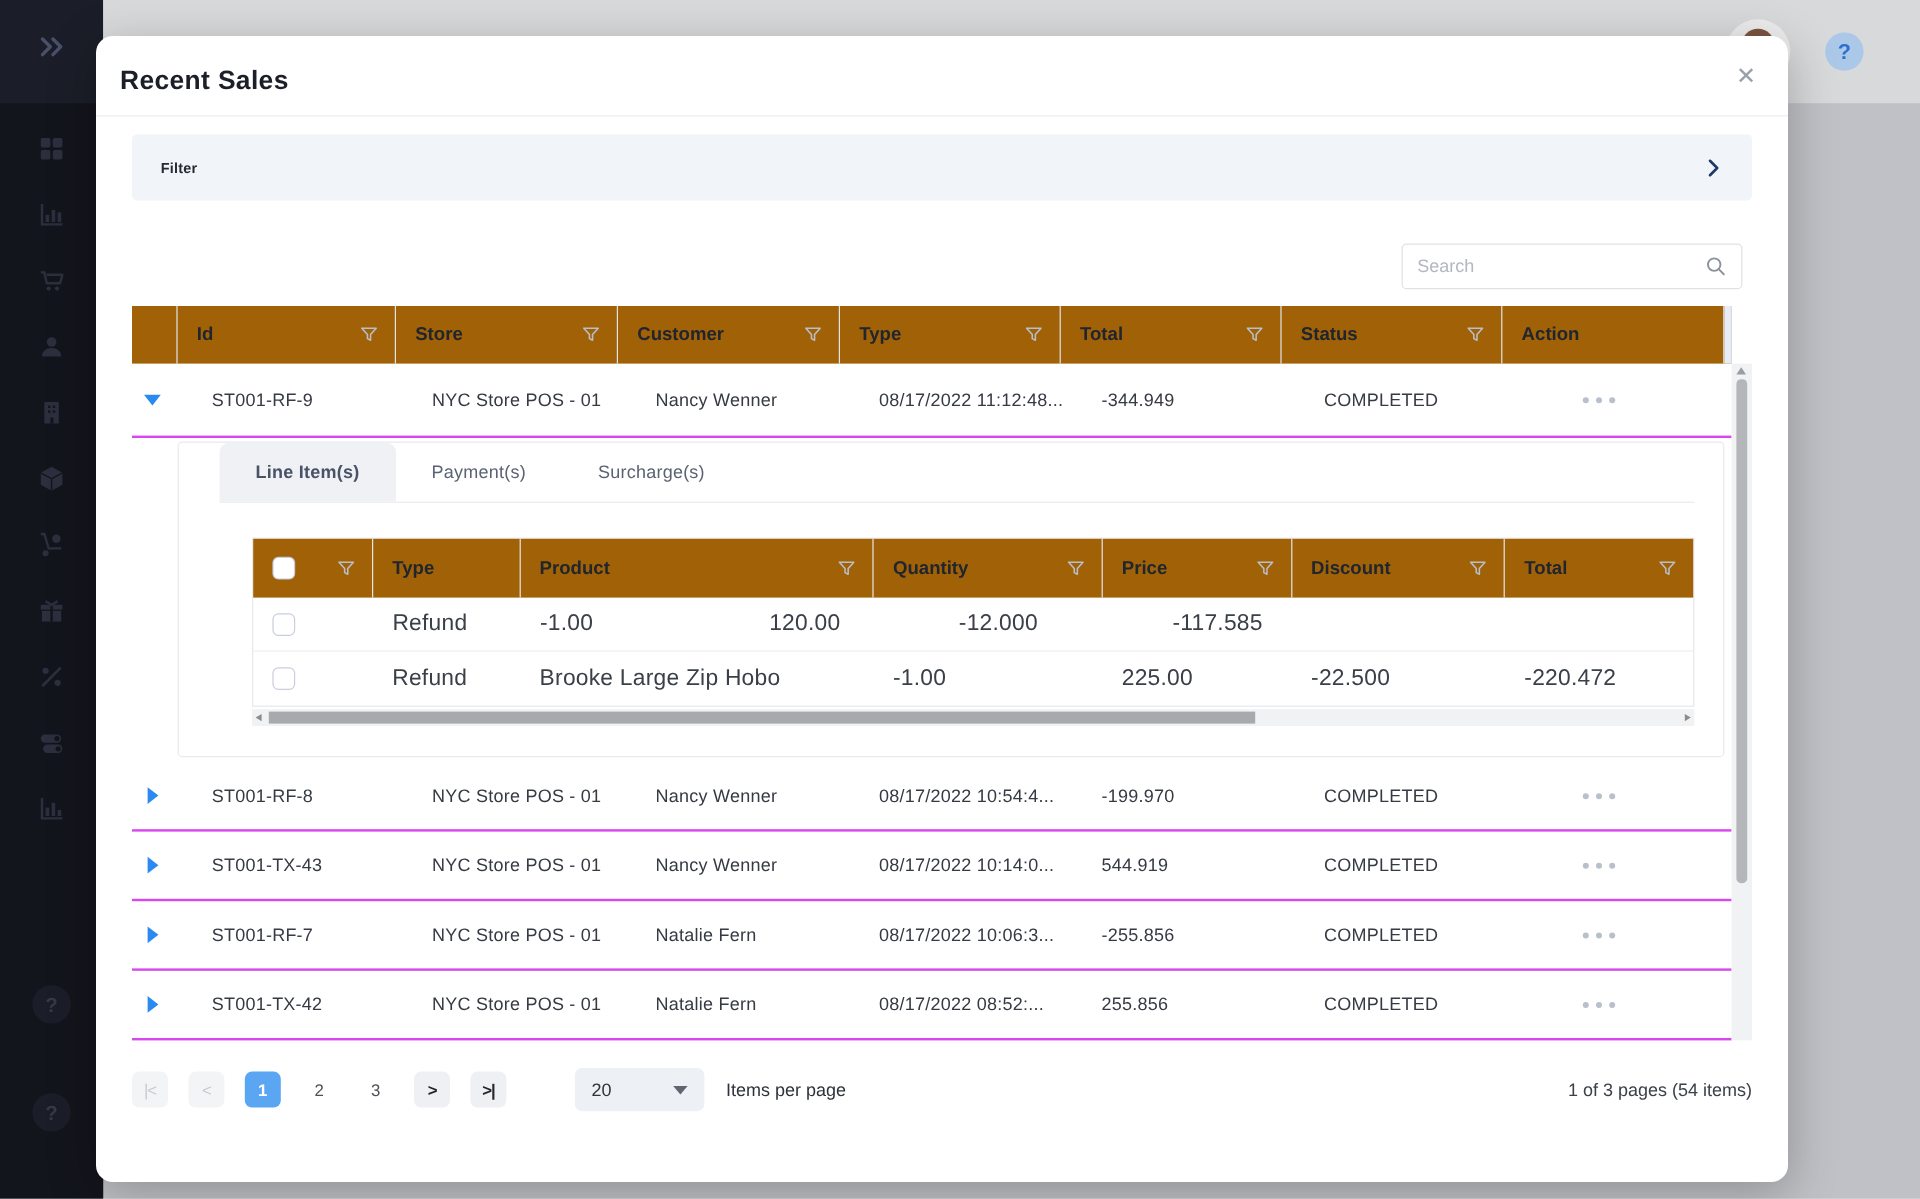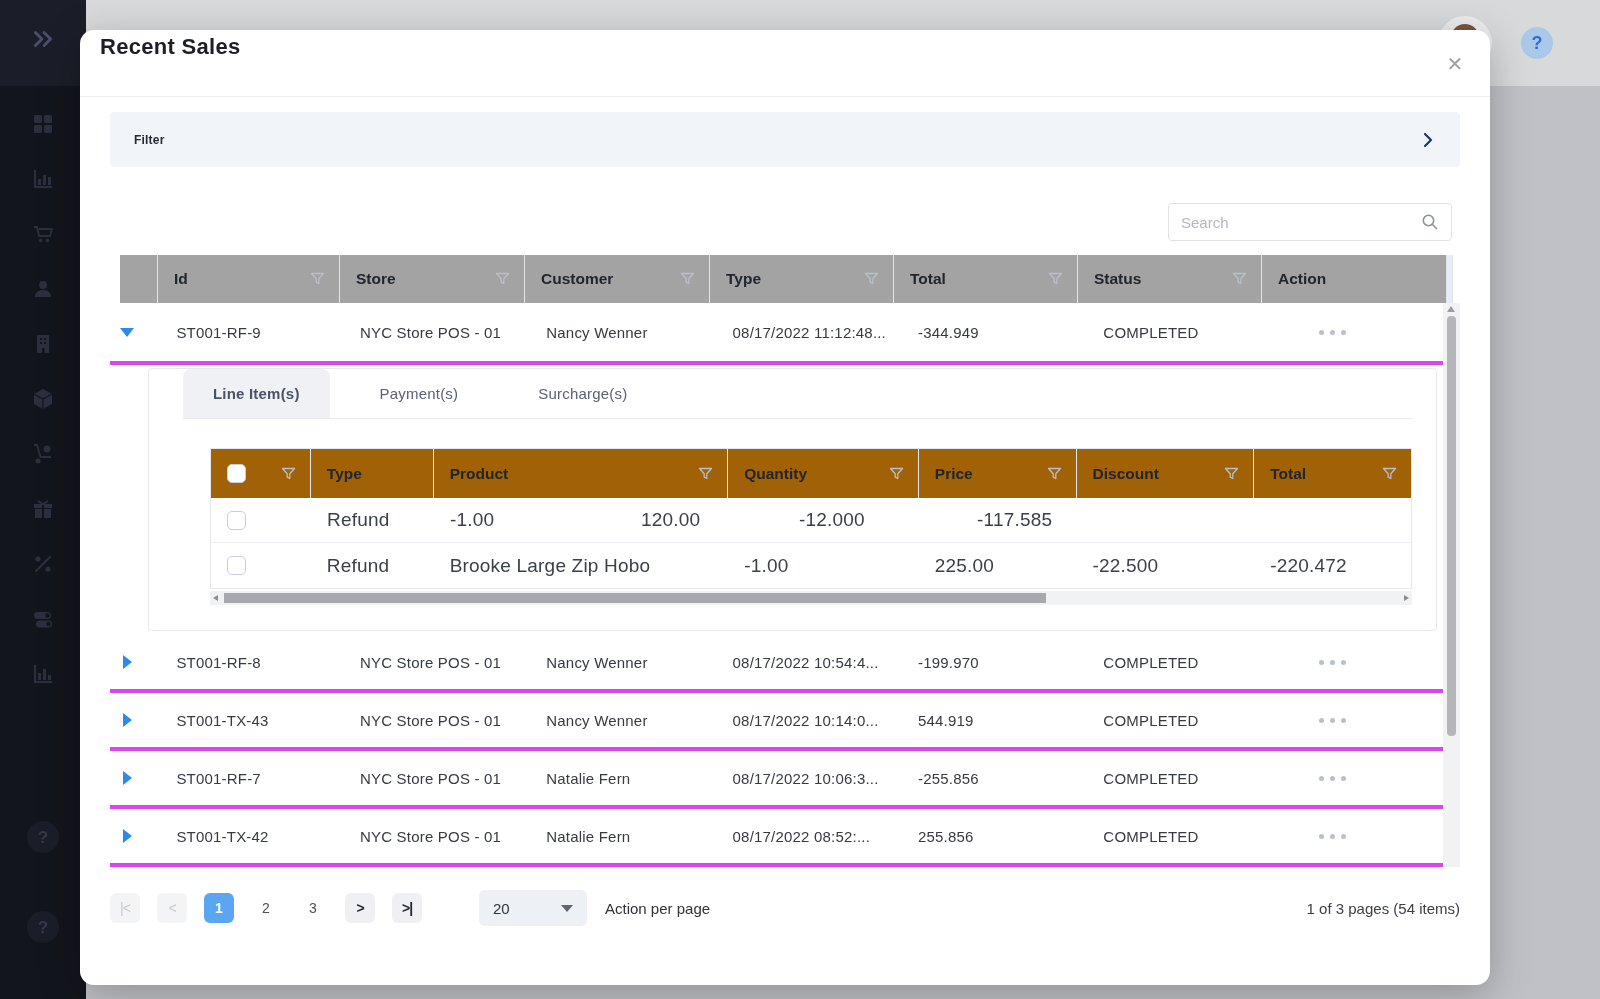--- a/index.html
+++ b/index.html
@@ -14,59 +14,59 @@
   .sidebar-dim { position:absolute; left:0; top:86px; width:86px; height:913px; background:rgba(0,0,0,0.28); z-index:2; }
   .topbar { position:absolute; left:86px; top:0; width:1514px; height:86px; background:#d8d9db; z-index:1; }
   .avatar { position:absolute; left:1438px; top:16px; width:54px; height:54px; border-radius:50%; background:#ececec; overflow:hidden; z-index:2; }
   .avatar .hair { position:absolute; left:13px; top:8px; width:28px; height:24px; border-radius:14px 14px 10px 10px; background:#7b5440; }
   .avatar .face { position:absolute; left:18px; top:16px; width:18px; height:16px; border-radius:8px; background:#caa58f; }
   .help-fab { position:absolute; left:1521px; top:27px; width:32px; height:32px; border-radius:50%; background:#abc8e9; color:#2d6fd1; font-size:18px; font-weight:700; text-align:center; line-height:32px; z-index:2; }
 
   
   .modal { position:absolute; left:80px; top:30px; width:1410px; height:955px; background:#ffffff; border-radius:14px; box-shadow:0 10px 40px rgba(0,0,0,0.25); z-index:5; }
   .modal-head { position:absolute; left:0; top:0; width:100%; height:67px; border-bottom:1px solid #ededf0; }
-  .modal-title { position:absolute; left:20px; top:4px; font-size:22px; font-weight:600; color:#1c1f27; letter-spacing:0.3px; }
+  .modal-title { position:absolute; left:20px; top:24px; font-size:22px; font-weight:600; color:#1c1f27; letter-spacing:0.3px; }
   .modal-close { position:absolute; right:22px; top:21px; width:26px; height:26px; font-size:20px; color:#9aa0ab; text-align:center; line-height:26px; cursor:pointer; }
 
   .filter-bar { position:absolute; left:30px; right:30px; top:82px; height:55px; background:#f1f4f8; border-radius:4px; display:flex; align-items:center; padding:0 24px; }
   .filter-label { font-size:12px; font-weight:700; color:#262a33; letter-spacing:0.2px; }
   .filter-chevron { margin-left:auto; display:flex; }
 
   .search-box { position:absolute; top:173px; right:38px; width:284px; height:38px; border:1px solid #dfe1e6; border-radius:4px; background:#fff; display:flex; align-items:center; padding:0 12px; }
   .search-box input { border:none; outline:none; flex:1; font-size:15px; color:#3a3f48; font-family:inherit; background:transparent; }
   .search-box input::placeholder { color:#b4b7bf; }
 
   
   .tbl { position:absolute; left:30px; top:225px; width:1350px; }
   .trow { display:flex; width:1333px; }
-  .thead { background:#a3a3a3; height:48px;margin-left:10px; }
+  .thead { background:#a16207; height:48px; }
   .thead .cell { display:flex; align-items:center; font-size:15.5px; font-weight:600; color:#21252e; border-right:1px solid #dfe3ea; padding:0 14px 0 16px; }
   .thead .cell:last-child, .thead .c0 { border-right:1px solid #dfe3ea; }
   .thead .c8 { border-right:none; background:#e7ecf6; padding:0; }
   .cell { overflow:hidden; white-space:nowrap; }
   .c0{width:38px;} .c1{width:182px;} .c2{width:185px;} .c3{width:185px;} .c4{width:184px;} .c5{width:184px;} .c6{width:184px;} .c7{width:185px;} .c8{width:6px;}
   .funnel { margin-left:auto; display:flex; flex-shrink:0; }
-  .drow { height:58px; border-bottom:4px solid #d946ef; align-items:flex-start;gap:16px; }
+  .drow { height:58px; border-bottom:2px solid #d946ef; align-items:flex-start;gap:16px; }
   .drow-first { height:62px; }
   .drow .cell { display:flex; align-items:center; height:100%; padding:0 14px 0 16px; font-size:15px; color:#363a43; letter-spacing:0.2px; }
   .drow .c0 { justify-content:center; padding:0; }
   .tri-down { width:0; height:0; border-left:7px solid transparent; border-right:7px solid transparent; border-top:9px solid #2b8af0; }
   .tri-right { width:0; height:0; border-top:7px solid transparent; border-bottom:7px solid transparent; border-left:9px solid #2b8af0; }
   .dots { display:flex; gap:6px; margin-left:30px; }
   .dots i { width:5px; height:5px; border-radius:50%; background:#b9c0cb; }
 
   
   .vscroll { position:absolute; right:0; top:48px; width:17px; height:564px; background:#f1f2f3; }
   .vscroll .up { position:absolute; top:3px; left:4px; width:0; height:0; border-left:4px solid transparent; border-right:4px solid transparent; border-bottom:6px solid #9a9da3; }
   .vscroll .vthumb { position:absolute; top:13px; left:4px; width:9px; height:420px; background:#b4b6ba; border-radius:4px; }
 
   
   .expand-zone { width:1333px; height:270px; position:relative; }
   .detail-card { position:absolute; left:38px; right:6px; top:3px; bottom:4px; border:1px solid #e7e9ee; border-radius:4px; background:#fff; }
-  .tabs { display:flex; margin:0 0 0 34px; height:50px; border-bottom:1px solid #e8eaee; width:calc(100% - 58px);gap:20px; }
+  .tabs { display:flex; margin:0 0 0 34px; height:50px; border-bottom:1px solid #e8eaee; width:calc(100% - 58px); }
   .tab { padding:0 30px; display:flex; align-items:center; font-size:15px; color:#5b6273; letter-spacing:0.2px; cursor:pointer; }
   .tab.active { background:#eff1f5; border-radius:8px 8px 0 0; font-weight:700; color:#4a5266; }
   .itbl { margin:29px 0 0 61px; width:1202px; border:1px solid #e6e8ed; }
   .itrow { display:flex; width:1200px; }
   .ithead { background:#a16207; height:49px; }
   .ithead .icell { display:flex; align-items:center; font-size:15.5px; font-weight:600; color:#21252e; border-right:1px solid #e3e6ec; padding:0 14px 0 16px; }
   .ithead .icell:last-child { border-right:none; }
   .icell { overflow:hidden; white-space:nowrap; }
   .i0{width:100px;} .i1{width:123px;} .i2{width:295px;} .i3{width:191px;} .i4{width:158px;} .i5{width:178px;} .i6{width:157px;}
   .idrow { height:45px; border-bottom:1px solid #edeef1; }
@@ -483,18 +483,18 @@
       <div class="pbtn ghost">&lt;</div>
       <div class="pbtn num active">1</div>
       <div class="pbtn num">2</div>
       <div class="pbtn num">3</div>
       <div class="pbtn nav">&gt;</div>
       <div class="pbtn nav">&gt;|</div>
       <div class="psel">
         <span>20</span>
         <span class="caret"></span>
       </div>
-      <div class="plabel">Action per page</div>
+      <div class="plabel">Items per page</div>
       <div class="psummary">1 of 3 pages (54 items)</div>
     </div>
   </div>
 
 </div>
 
 </body></html>

